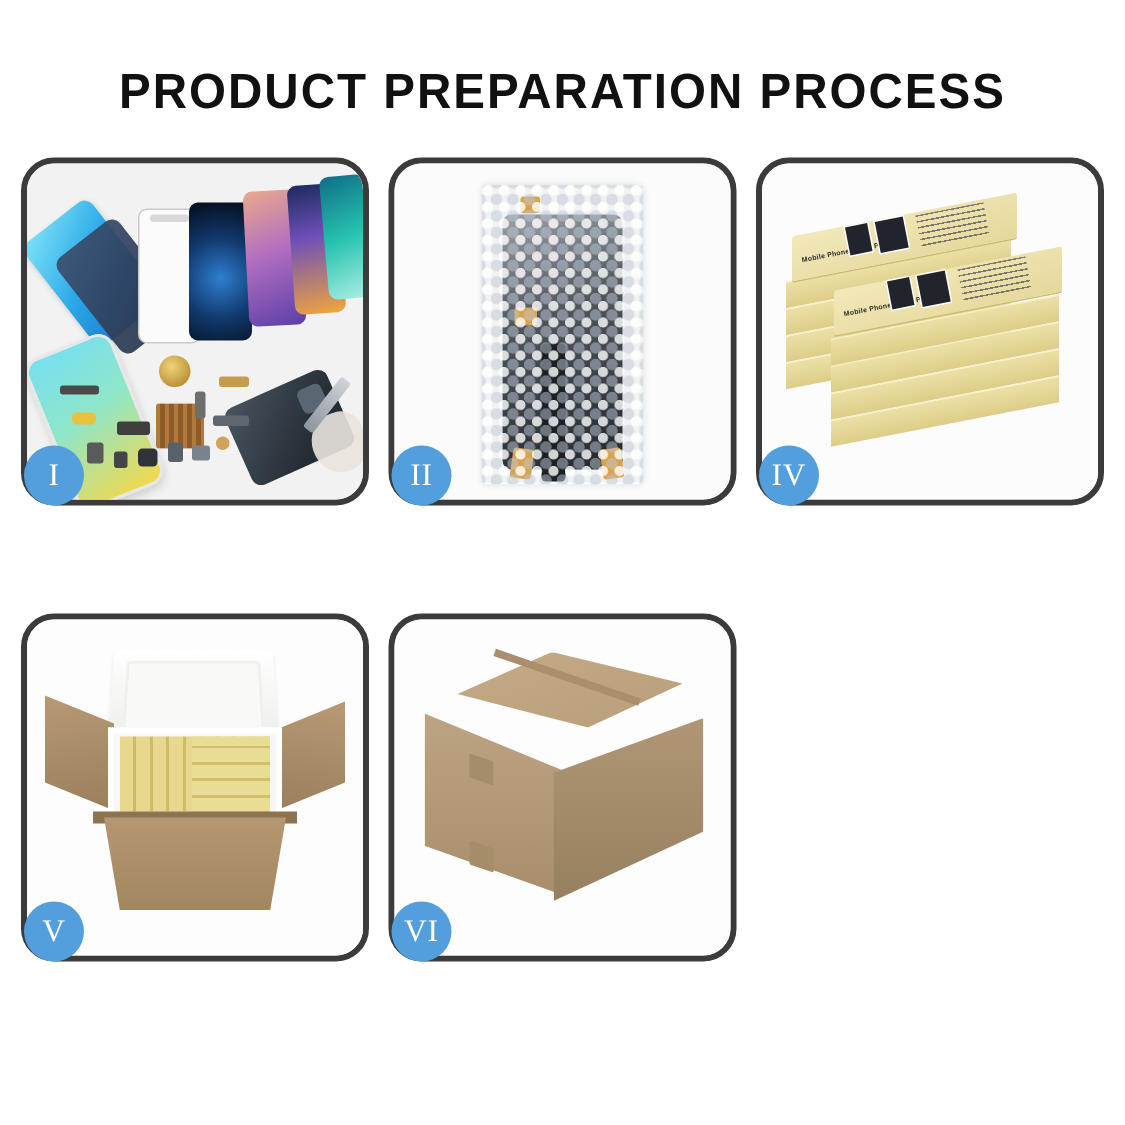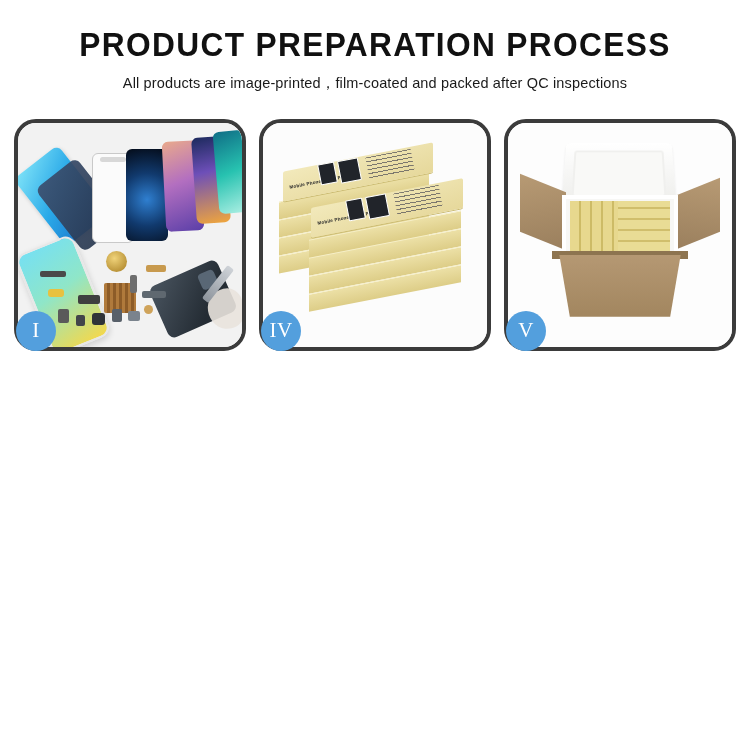--- a/index.html
+++ b/index.html
@@ -4,21 +4,21 @@
 <style>
   html,body{margin:0;padding:0;}
   body{
     width:750px;height:750px;background:#ffffff;
     font-family:"Liberation Sans",sans-serif;
     overflow:hidden;position:relative;
   }
   .page{width:750px;height:750px;position:relative;}
 
   
-  .header{padding-top:28px;text-align:center;}
+  .header{padding-top:44px;text-align:center;}
   .title{
     font-size:33px;font-weight:700;letter-spacing:1.4px;color:#111;
     line-height:1.05;font-family:"Liberation Sans",sans-serif;
     transform:scaleX(.96);
   }
   .subtitle{
     margin-top:11px;font-size:14.5px;color:#1a1a1a;letter-spacing:.15px;
     font-weight:400;
   }
 
@@ -316,21 +316,20 @@
   .tab.t1{left:30px;top:70px;width:16px;height:16px;transform:skewY(18deg);}
   .tab.t2{left:30px;top:128px;width:16px;height:16px;transform:skewY(18deg);}
 </style>
 </head>
 <body>
 
 <div class="page">
 
   <div class="header">
     <div class="title">PRODUCT PREPARATION PROCESS</div>
-    <div class="subtitle">All products are image-printed，film-coated and packed after QC inspections</div>
   </div>
 
   <div class="grid">
 
     <div class="panel">
       <div class="panel-clip p1">
         <div class="ph ph-blue"></div>
         <div class="ph ph-blue2"></div>
         <div class="ph ph-glass"></div>
         <div class="ph ph-dark"></div>
@@ -352,20 +351,36 @@
         <div class="prt i"></div>
         <div class="prt j"></div>
         <div class="prt k"></div>
         <div class="prt l"></div>
         <div class="hand"></div>
         <div class="tool"></div>
       </div>
       <div class="badge">I</div>
     </div>
 
+    <div class="panel">
+      <div class="panel-clip p2">
+        <div class="bubblebag">
+          <div class="screen-in">
+            <div class="screen-flex"></div>
+          </div>
+          <div class="tape t1"></div>
+          <div class="tape t2"></div>
+          <div class="tape t3"></div>
+          <div class="tape t4"></div>
+          <div class="bubbles2"></div>
+          <div class="bubbles"></div>
+        </div>
+      </div>
+      <div class="badge">II</div>
+    </div>
 
 
     <div class="panel">
       <div class="panel-clip p4">
         <div class="stack">
           <div class="layer" style="left:4px;top:38px;width:150px;transform:skewY(-11deg);"></div>
           <div class="layer" style="left:4px;top:56px;width:150px;transform:skewY(-11deg);"></div>
           <div class="layer" style="left:4px;top:74px;width:150px;transform:skewY(-11deg);"></div>
           <div class="layer" style="left:4px;top:92px;width:150px;transform:skewY(-11deg);"></div>
           <div class="layer" style="left:34px;top:76px;width:152px;transform:skewY(-11deg);"></div>
@@ -396,15 +411,28 @@
         <div class="c5-flapR"></div>
         <div class="c5-foam"></div>
         <div class="c5-items"></div>
         <div class="c5-items2"></div>
         <div class="c5-rim"></div>
         <div class="c5-front"></div>
       </div>
       <div class="badge">V</div>
     </div>
 
+    <div class="panel">
+      <div class="panel-clip p6">
+        <div class="c6">
+          <div class="c6-top"></div>
+          <div class="c6-seam"></div>
+          <div class="c6-left"></div>
+          <div class="c6-right"></div>
+          <div class="tab t1"></div>
+          <div class="tab t2"></div>
+        </div>
+      </div>
+      <div class="badge">VI</div>
+    </div>
 
   </div>
 </div>
 
 </body></html>

